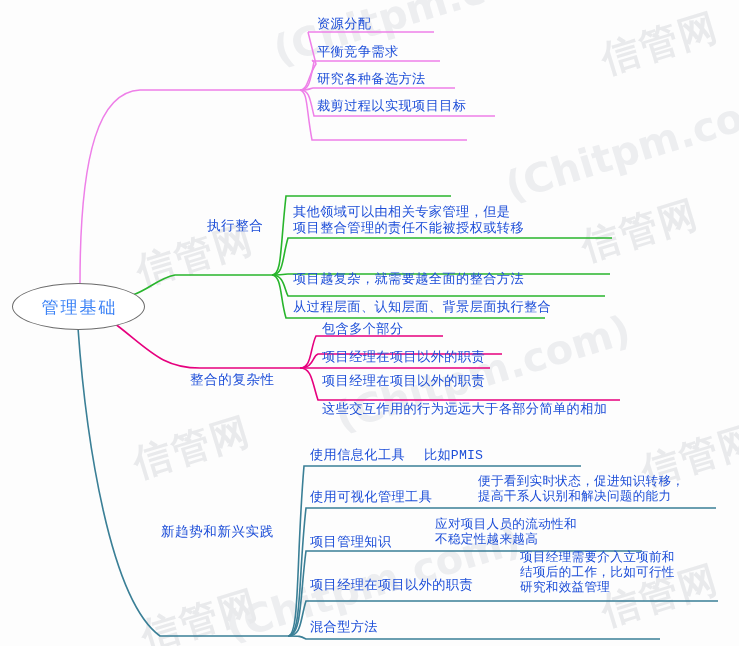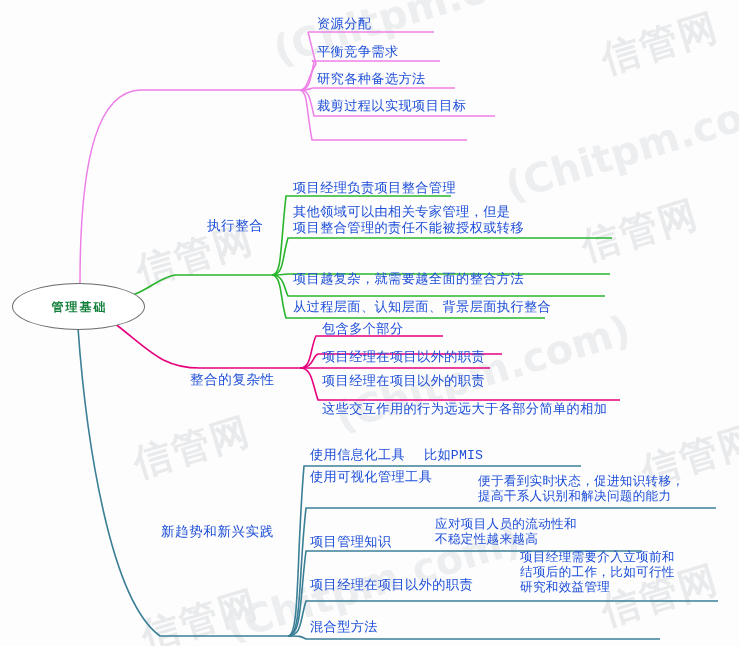--- a/index.html
+++ b/index.html
@@ -56,24 +56,23 @@
     background: #ffffff;
     box-sizing: border-box;
   }
   .root-label {
     position: absolute;
     left: 0; top: 0;
     width: 133px; height: 47px;
     display: flex;
     align-items: center;
     justify-content: center;
-    font-size: 12px;
+    font-size: 17px;
     letter-spacing: 2px;
-    color: #15803d;
-    font-weight: bold;
+    color: #3b82f6;
   }
   .lvl1 { font-size: 13.5px; letter-spacing: 0.6px; }
   .lvl2 { font-size: 13.2px; letter-spacing: 0.4px; }
   .lvl3 { font-size: 12.6px; letter-spacing: 0.3px; }
   .mono-ish { letter-spacing: 0.2px; }
 </style>
 </head>
 <body>
 
 <div id="canvas">
@@ -136,35 +135,34 @@
 
   <div class="node lvl1" style="left:207px; top:219px;">执行整合</div>
   <div class="node lvl1" style="left:190px; top:349px;margin-top:24px;">整合的复杂性</div>
   <div class="node lvl1" style="left:161px; top:525px;">新趋势和新兴实践</div>
 
   <div class="node lvl2" style="left:317px; top:17px;">资源分配</div>
   <div class="node lvl2" style="left:317px; top:45px;">平衡竞争需求</div>
   <div class="node lvl2" style="left:317px; top:72px;">研究各种备选方法</div>
   <div class="node lvl2" style="left:317px; top:99px;">裁剪过程以实现项目目标</div>
 
-  <div class="node lvl2" style="left:293px; top:181px;">项目经理负责项目整合管理</div>
   <div class="node lvl2" style="left:293px; top:205px;">其他领域可以由相关专家管理，但是
 项目整合管理的责任不能被授权或转移</div>
   <div class="node lvl2" style="left:293px; top:272px;">项目越复杂，就需要越全面的整合方法</div>
   <div class="node lvl2" style="left:293px; top:300px;">从过程层面、认知层面、背景层面执行整合</div>
 
   <div class="node lvl2" style="left:322px; top:322px;">包含多个部分</div>
   <div class="node lvl2" style="left:322px; top:350px;">项目经理在项目以外的职责</div>
   <div class="node lvl2" style="left:322px; top:374px;">项目经理在项目以外的职责</div>
   <div class="node lvl2" style="left:322px; top:402px;">这些交互作用的行为远远大于各部分简单的相加</div>
 
   <div class="node lvl2" style="left:310px; top:448px;">使用信息化工具</div>
   <div class="node lvl2 mono-ish" style="left:424px; top:448px;">比如PMIS</div>
 
-  <div class="node lvl2" style="left:310px; top:470px;">使用可视化管理工具</div>
+  <div class="node lvl2" style="left:310px; top:490px;">使用可视化管理工具</div>
   <div class="node lvl3" style="left:478px; top:475px;">便于看到实时状态，促进知识转移，
 提高干系人识别和解决问题的能力</div>
 
   <div class="node lvl2" style="left:310px; top:535px;">项目管理知识</div>
   <div class="node lvl3" style="left:435px; top:518px;">应对项目人员的流动性和
 不稳定性越来越高</div>
 
   <div class="node lvl2" style="left:310px; top:578px;">项目经理在项目以外的职责</div>
   <div class="node lvl3" style="left:520px; top:551px;">项目经理需要介入立项前和
 结项后的工作，比如可行性

